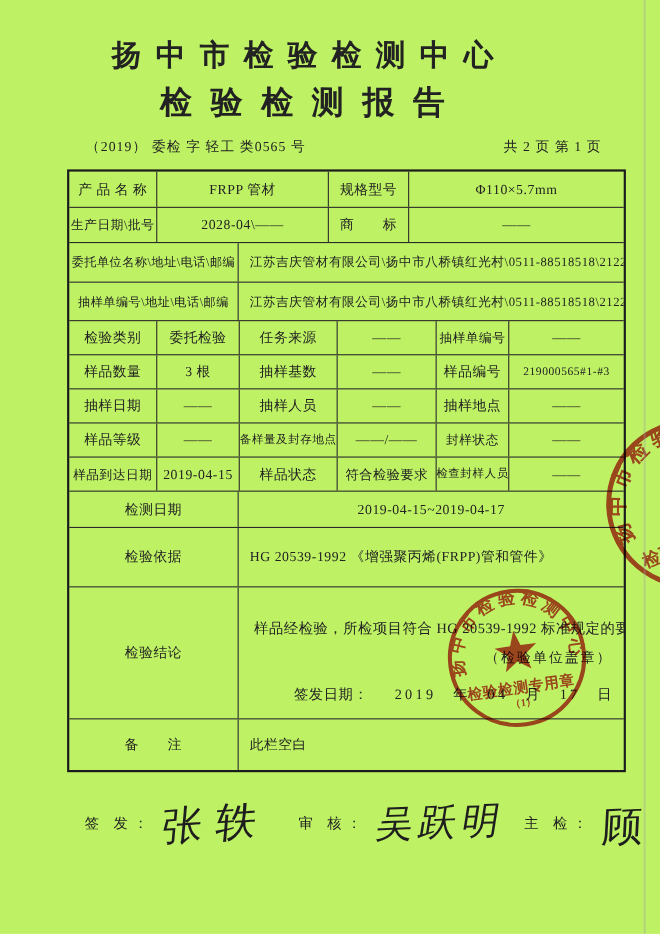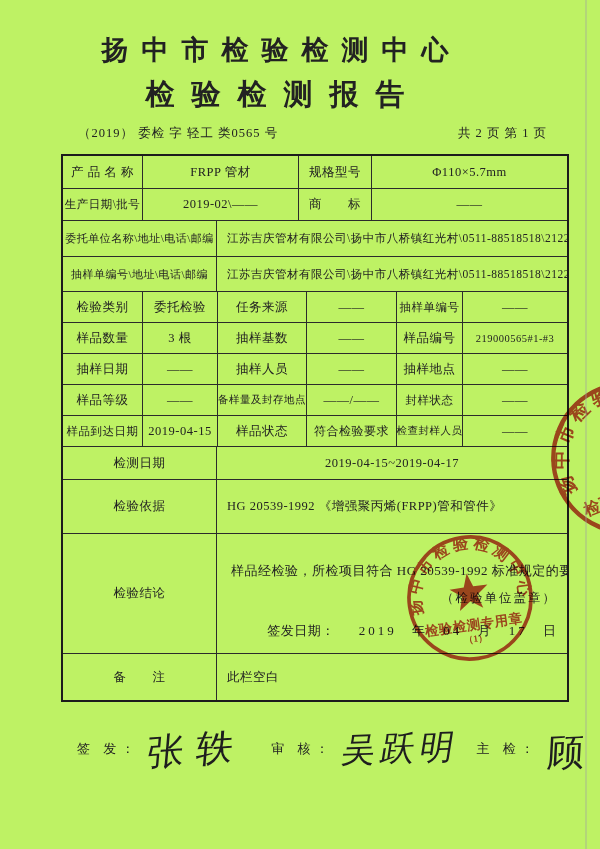--- a/index.html
+++ b/index.html
@@ -81,21 +81,21 @@
 
     <div class="row" style="height:33px">
       <div class="cell wA1">产 品 名 称</div>
       <div class="cell wA2">FRPP 管材</div>
       <div class="cell wA3">规格型号</div>
       <div class="cell wA4">Φ110×5.7mm</div>
     </div>
 
     <div class="row" style="height:32px">
       <div class="cell wA1 fs115">生产日期\批号</div>
-      <div class="cell wA2">2019-02\——</div>
+      <div class="cell wA2">2028-04\——</div>
       <div class="cell wA3">商　　标</div>
       <div class="cell wA4">——</div>
     </div>
 
     <div class="row" style="height:36px">
       <div class="cell wB1 fs11">委托单位名称\地址\电话\邮编</div>
       <div class="cell wB2 left fs115">江苏吉庆管材有限公司\扬中市八桥镇红光村\0511-88518518\212217</div>
     </div>
 
     <div class="row" style="height:35px">

